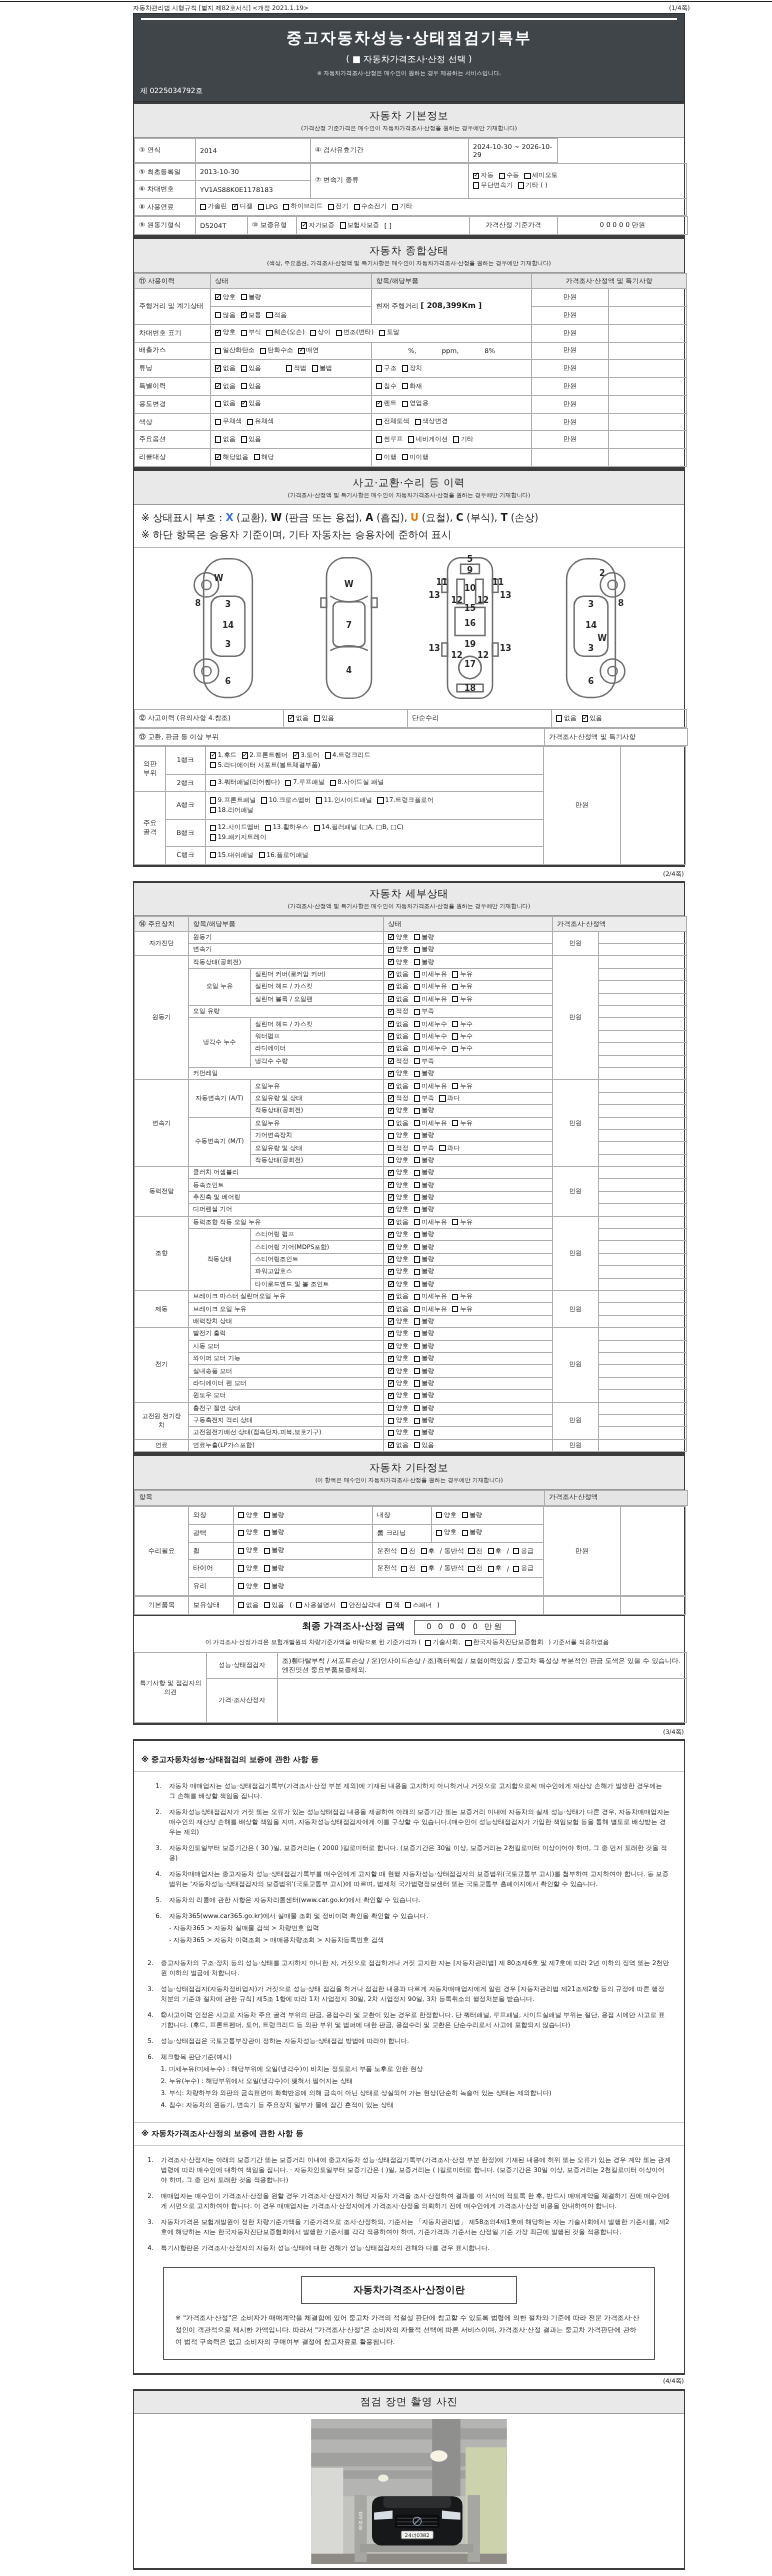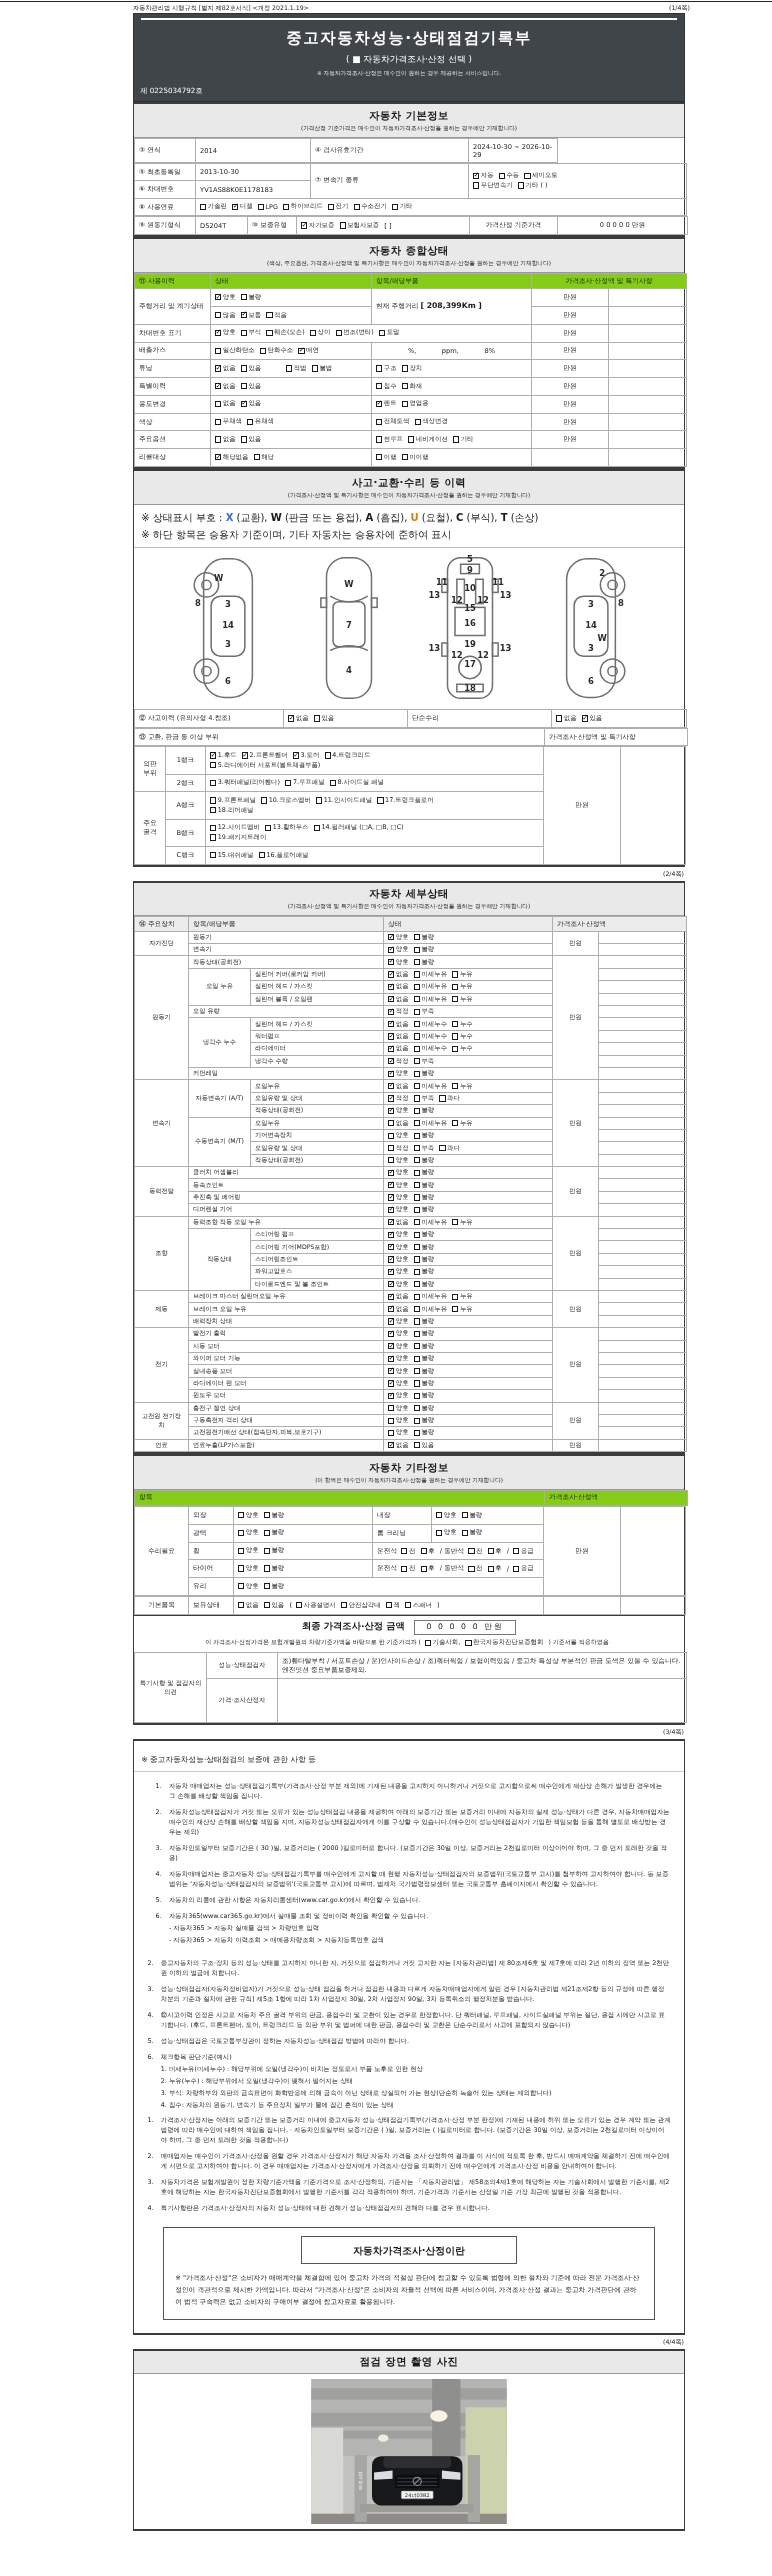--- a/index.html
+++ b/index.html
@@ -11,46 +11,46 @@
 .doc{position:absolute;top:13.4px;left:133px;width:552px}
 .marker{width:100%;text-align:right;font-size:6.2px;padding:2.6px 1px 2.1px}
 .dochead{background:#40454a;color:#fff;border:1px solid #2e3236;padding:4.1px 6.2px 5.2px}
 .wline{height:1.5px;background:#fff;margin:0 1px 8.2px}
 .dh-title{text-align:center;font-size:15.5px;font-weight:bold;letter-spacing:1.5px}
 .dh-sub{text-align:center;font-size:8.8px;margin-top:5.2px}
 .dh-note{text-align:center;font-size:5.7px;margin-top:3.6px;color:#e4e4e4}
 .dh-no{font-size:7.2px;margin-top:8.2px}
 .sec{border:1px solid #3c3c3c;border-top-width:2.1px;border-bottom-width:2.1px;background:#fff}
 .gtitle{background:#e9e9e9;border-bottom:0.5px solid #9a9a9a;text-align:center;padding:4.6px 3.1px 4.1px}
-.gt1{font-size:10.3px;font-weight:bold;letter-spacing:0.5px}
+.gt1{font-size:10.3px;font-weight:normal;letter-spacing:0.5px}
 .gsub{font-size:5.7px;margin-top:2.1px}
 table.ftb{border-collapse:collapse;table-layout:fixed;width:552px}
 table.ftb td{border:0.5px solid #aeaeae;padding:3.6px 4.1px;font-size:6.7px;vertical-align:middle;overflow:hidden}
 table.ftb td.ctr{text-align:center}
 table.ftb td.lc{background:#fff}
-table.ftb tr.hdr td{background:#84cc16;font-weight:normal;padding:2.6px 4.1px}
+table.ftb tr.hdr td{background:#e5e5e5;font-weight:normal;padding:2.6px 4.1px}
 table.ftb td.pc{color:#222}
 #sec-detail table.ftb td{padding:1px 4.1px;font-size:6.2px;height:12.4px}
 #sec-detail tr.hdr td{background:#ececec;padding:2.1px 4.1px;font-size:6.7px}
 .cbs{display:inline-flex;flex-wrap:wrap;align-items:center;row-gap:1.5px}
 .cb{display:inline-flex;align-items:center;margin-right:5.2px;white-space:nowrap}
 .box{width:6.2px;height:6.2px;border:1px solid #1b1b1b;margin-right:1.5px;position:relative;flex:none;background:#fff}
 .box.on:after{content:"\2713";position:absolute;left:-0.5px;top:-3.6px;font-size:7.2px;font-weight:bold;color:#111}
 .cbl{font-size:6.4px}
 .tk{margin-right:4.1px}
 .legendbox{padding:4.1px 7.2px;border-bottom:0.5px solid #bbb;font-size:10px;line-height:1.7}
 .diagrow{display:flex;justify-content:center;gap:25px;padding:5.2px 0 6.2px}
 .mileval{font-weight:bold;font-size:7.7px}
 .prebox{white-space:pre}
 .fpb{border-top:1px solid #3c3c3c;padding:4.1px 0 4.6px;text-align:center}
 .fpb .t{font-size:9.3px;font-weight:bold;margin-right:9.3px}
 .fpb .v{display:inline-block;border:0.5px solid #777;padding:1.5px 11.3px;font-size:7.7px;letter-spacing:2.1px}
 .fpb .n{font-size:6px;margin-top:3.6px}
 .notewrap{padding:8.2px 13.4px 10.3px;font-size:6.4px;line-height:1.55}
-.nsec-title{font-size:7.7px;font-weight:normal;padding:5.2px 7.2px;border-bottom:0.5px solid #ccc;margin:0 -13.4px 9.3px;}
+.nsec-title{font-size:7.7px;font-weight:bold;padding:5.2px 7.2px;border-bottom:0.5px solid #ccc;margin:0 -13.4px 9.3px;}
 .nitem{display:flex;margin:0 0 6.2px 8.2px}
 .nitem .no{width:13.4px;flex:none}
 .nitem .tx{flex:1}
 .nsub{margin:1.5px 0 0 0;line-height:1.6}
 .nitem2{margin-left:0}
 .defbox{border:0.5px solid #555;margin:13.4px 15.5px 3.1px;padding:8.2px 11.3px 10.3px}
 .defbox .bt{border:0.5px solid #555;width:216px;margin:0 auto;text-align:center;font-size:9.8px;font-weight:bold;padding:5.2px 0}
 .defbox .bp{margin-top:8.2px;font-size:6.7px;line-height:1.8}
 .photo-row{display:flex;justify-content:center;padding:4.6px 0;border-bottom:0.5px solid #bbb}
 .photo-row:last-child{border-bottom:none}
@@ -1785,20 +1785,21 @@
         <div class="nitem nitem2">
           <span class="no">6.</span>
           <span class="tx">
             <div>체크항목 판단기준(예시)</div>
             <div class="nsub">1.  미세누유(미세누수) : 해당부위에 오일(냉각수)이 비치는 정도로서 부품 노후로 인한 현상</div>
             <div class="nsub">2.  누유(누수) : 해당부위에서 오일(냉각수)이 맺혀서 떨어지는 상태</div>
             <div class="nsub">3.  부식: 차량하부와 외판의 금속표면이 화학반응에 의해 금속이 아닌 상태로 상실되어 가는 현상(단순히 녹슬어 있는 상태는 제외합니다)</div>
             <div class="nsub">4.  침수: 자동차의 원동기, 변속기 등 주요장치 일부가 물에 잠긴 흔적이 있는 상태</div>
           </span>
         </div>
+        <div class="nsec-title" style="border-top: 0.5px solid rgb(204, 204, 204); margin-top: 12.4px;">※ 자동차가격조사·산정의 보증에 관한 사항 등</div>
         <div class="nitem nitem2">
           <span class="no">1.</span>
           <span class="tx">
             <div>가격조사·산정자는 아래의 보증기간 또는 보증거리 이내에 중고자동차 성능·상태점검기록부(가격조사·산정 부분 한정)에 기재된 내용에 허위 또는 오류가 있는 경우 계약 또는 관계법령에 따라 매수인에 대하여 책임을 집니다.  · 자동차인도일부터 보증기간은 (      )일, 보증거리는 (      )킬로미터로 합니다. (보증기간은 30일 이상, 보증거리는 2천킬로미터 이상이어야 하며, 그 중 먼저 도래한 것을 적용합니다)</div>
           </span>
         </div>
         <div class="nitem nitem2">
           <span class="no">2.</span>
           <span class="tx">
             <div>매매업자는 매수인이 가격조사·산정을 원할 경우 가격조사·산정자가 해당 자동차 가격을 조사·산정하여 결과를 이 서식에 적도록 한 후, 반드시 매매계약을 체결하기 전에 매수인에게 서면으로 고지하여야 합니다. 이 경우 매매업자는 가격조사·산정자에게 가격조사·산정을 의뢰하기 전에 매수인에게 가격조사·산정 비용을 안내하여야 합니다.</div>

